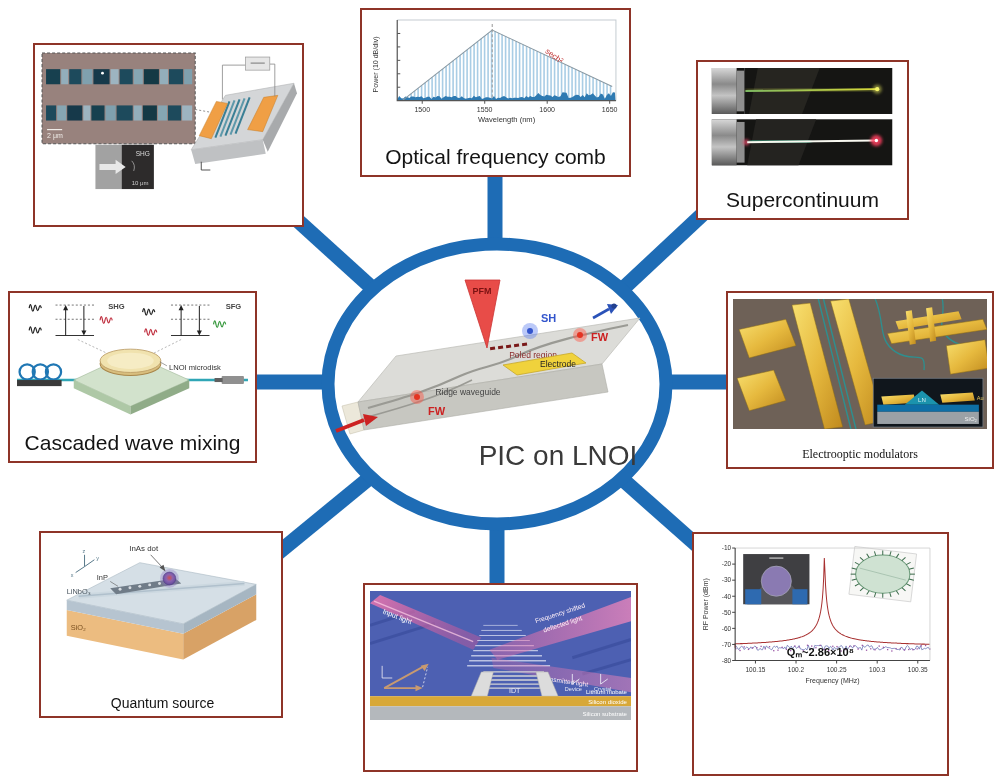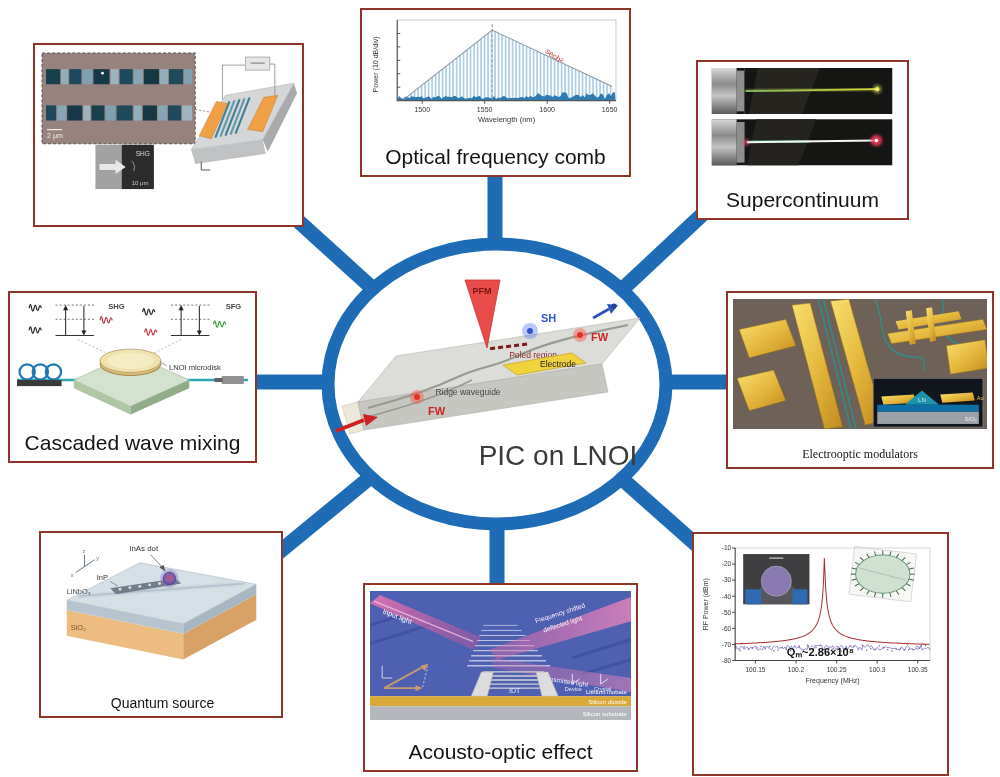--- a/index.html
+++ b/index.html
@@ -480,21 +480,20 @@
         <line x1="228" y1="92" x2="235" y2="87"></line>
     </g>
     <text x="201" y="99" font-size="5.5" fill="#e8e8f4" text-anchor="middle">Device</text>
     <text x="230" y="99" font-size="5.5" fill="#e8e8f4" text-anchor="middle">Crystal</text>
     <rect x="0" y="104" width="258" height="10" fill="#d8a838"></rect>
     <rect x="0" y="114" width="258" height="14" fill="#b4b8bc"></rect>
     <text x="254" y="102" font-size="6" fill="#ffffff" text-anchor="end">Lithium niobate</text>
     <text x="254" y="112" font-size="6" fill="#ffffff" text-anchor="end">Silicon dioxide</text>
     <text x="254" y="124" font-size="6" fill="#ffffff" text-anchor="end">Silicon substrate</text>
   </svg>
-  <div class="caption">Acousto-optic effect</div>
 </div>
 
 <div class="box" style="left:692px;top:532px;width:257px;height:244px;">
   <svg viewBox="0 0 242 152">
     <g>
       <rect x="44" y="14" width="66" height="50" fill="#3f3f42"></rect>
       <polygon points="48,64 66,42 90,42 108,64" fill="#55555a"></polygon>
       <circle cx="77" cy="41" r="15" fill="#8a7ab2" stroke="#a8a8b8" stroke-width="0.7"></circle>
       <rect x="46" y="49" width="16" height="15" fill="#2e6ab0"></rect>
       <rect x="93" y="49" width="15" height="15" fill="#2e6ab0"></rect>

